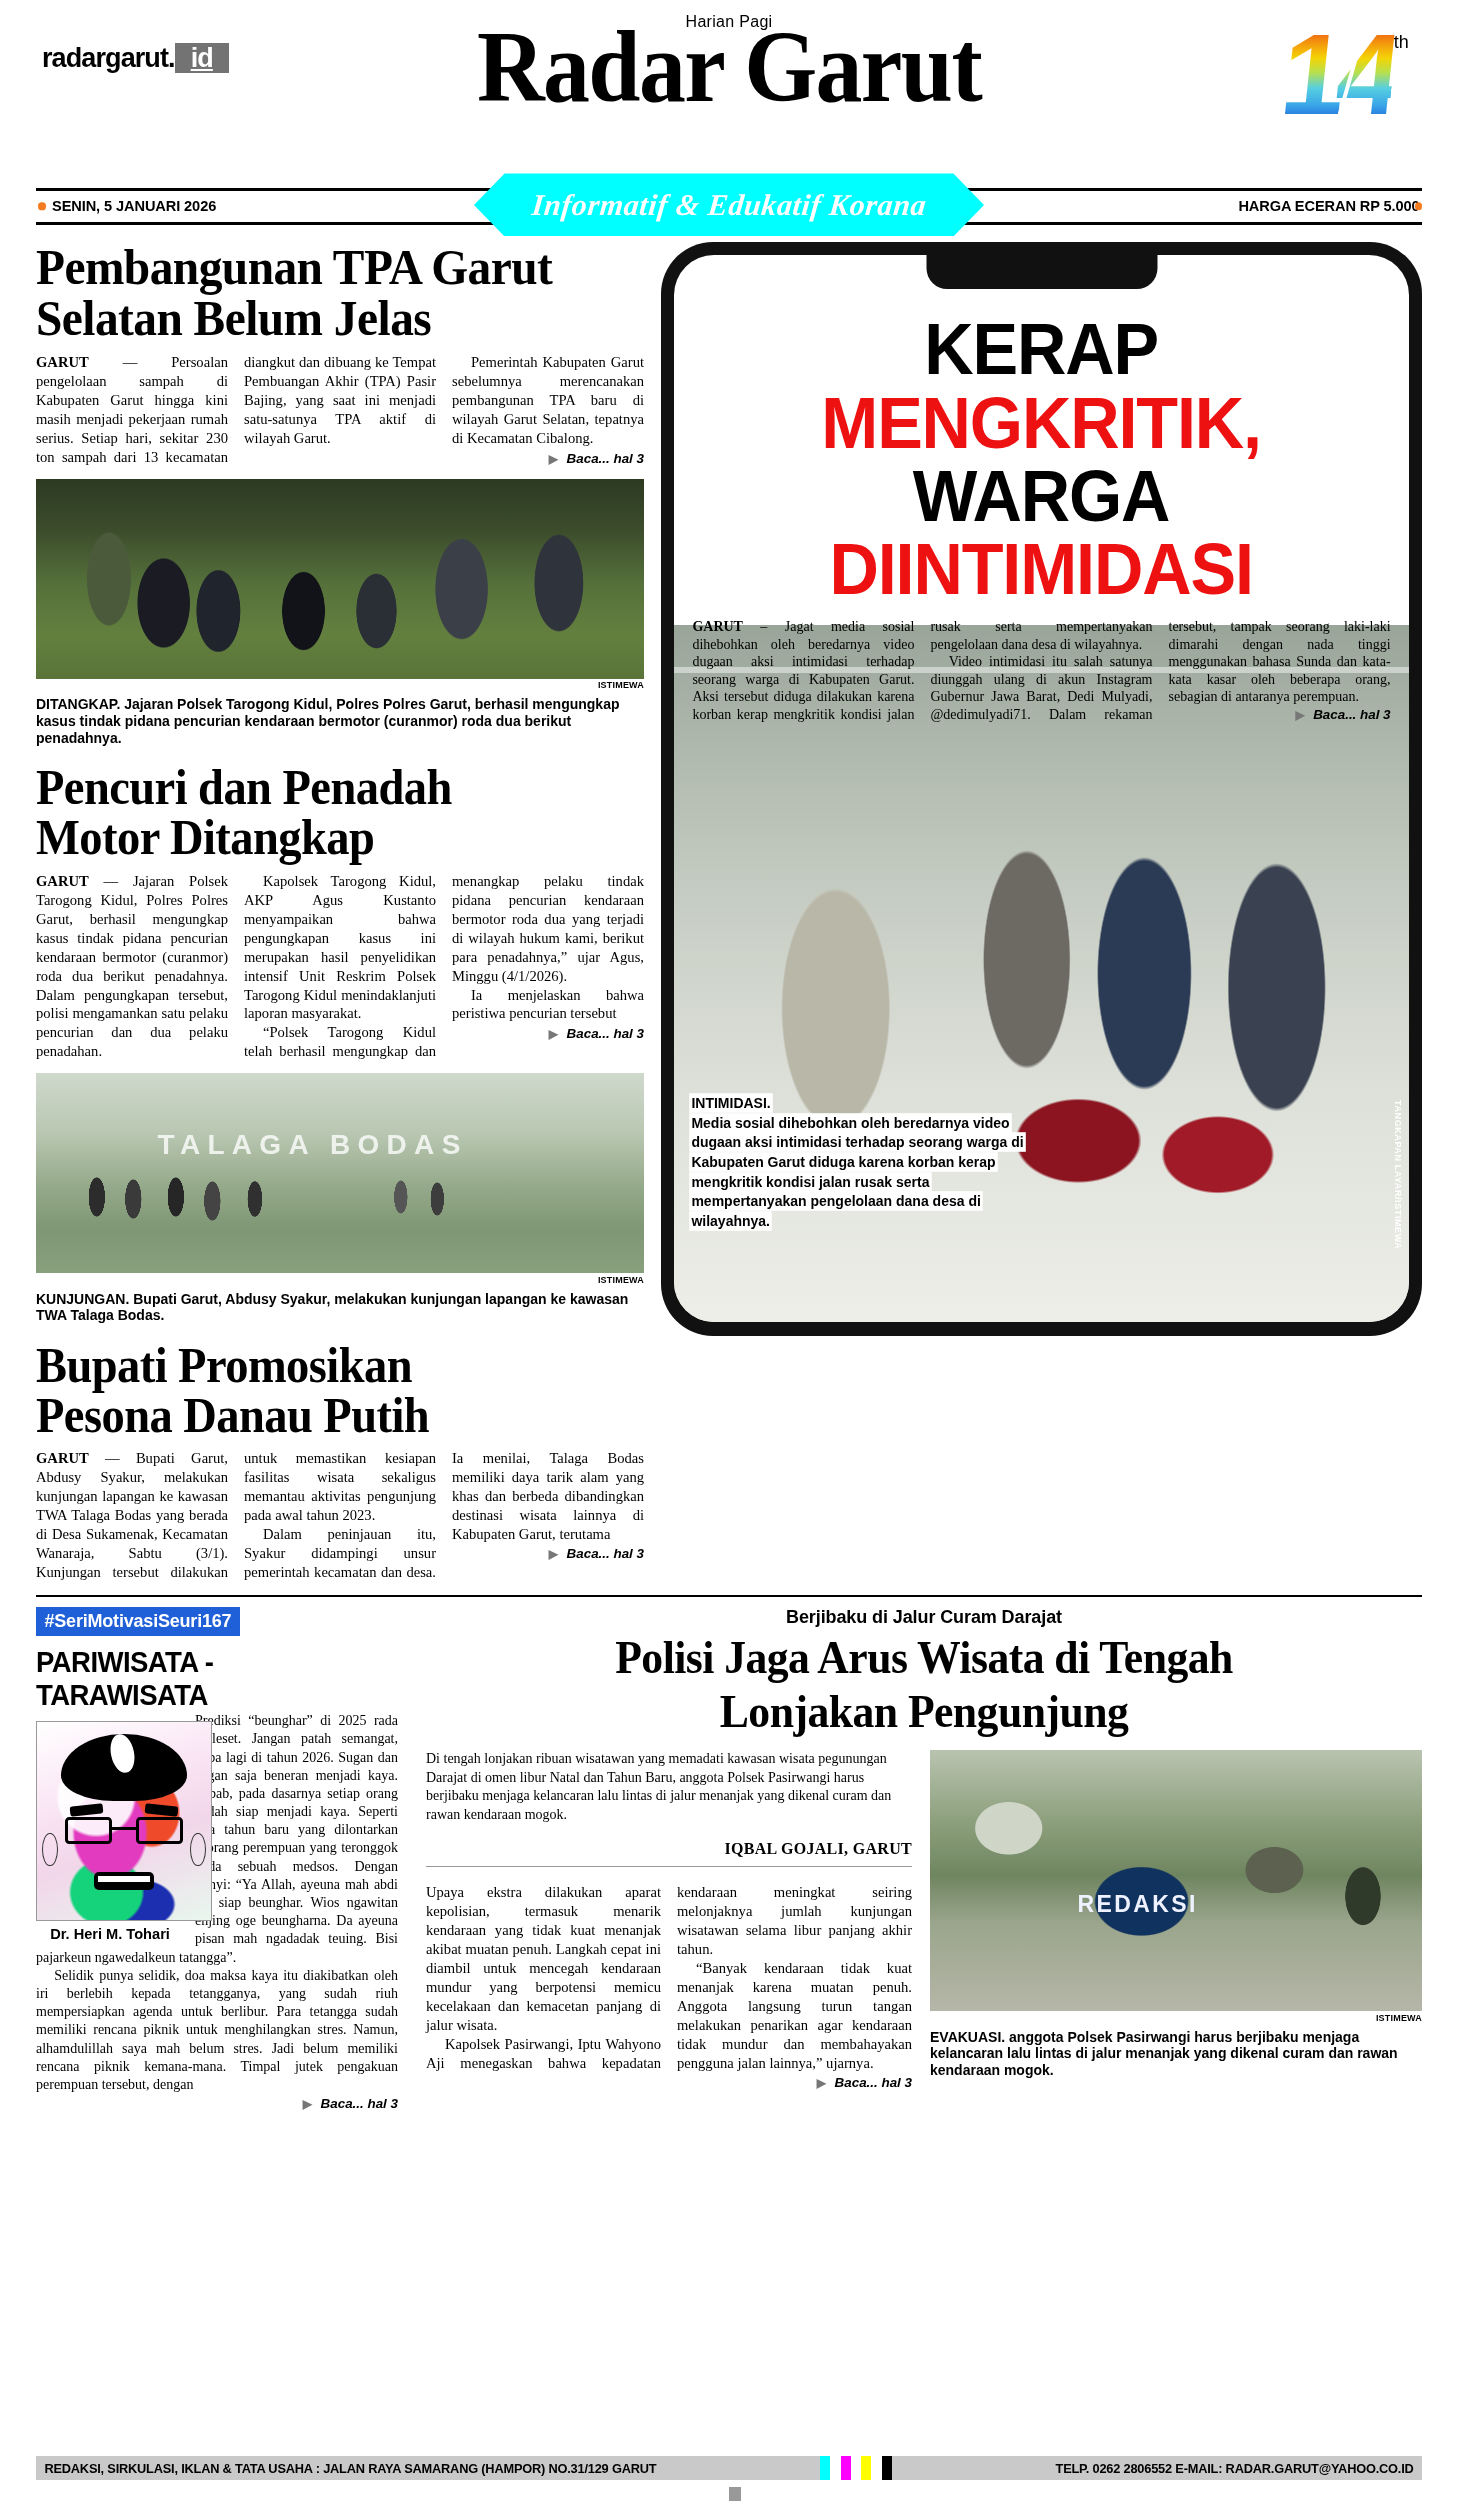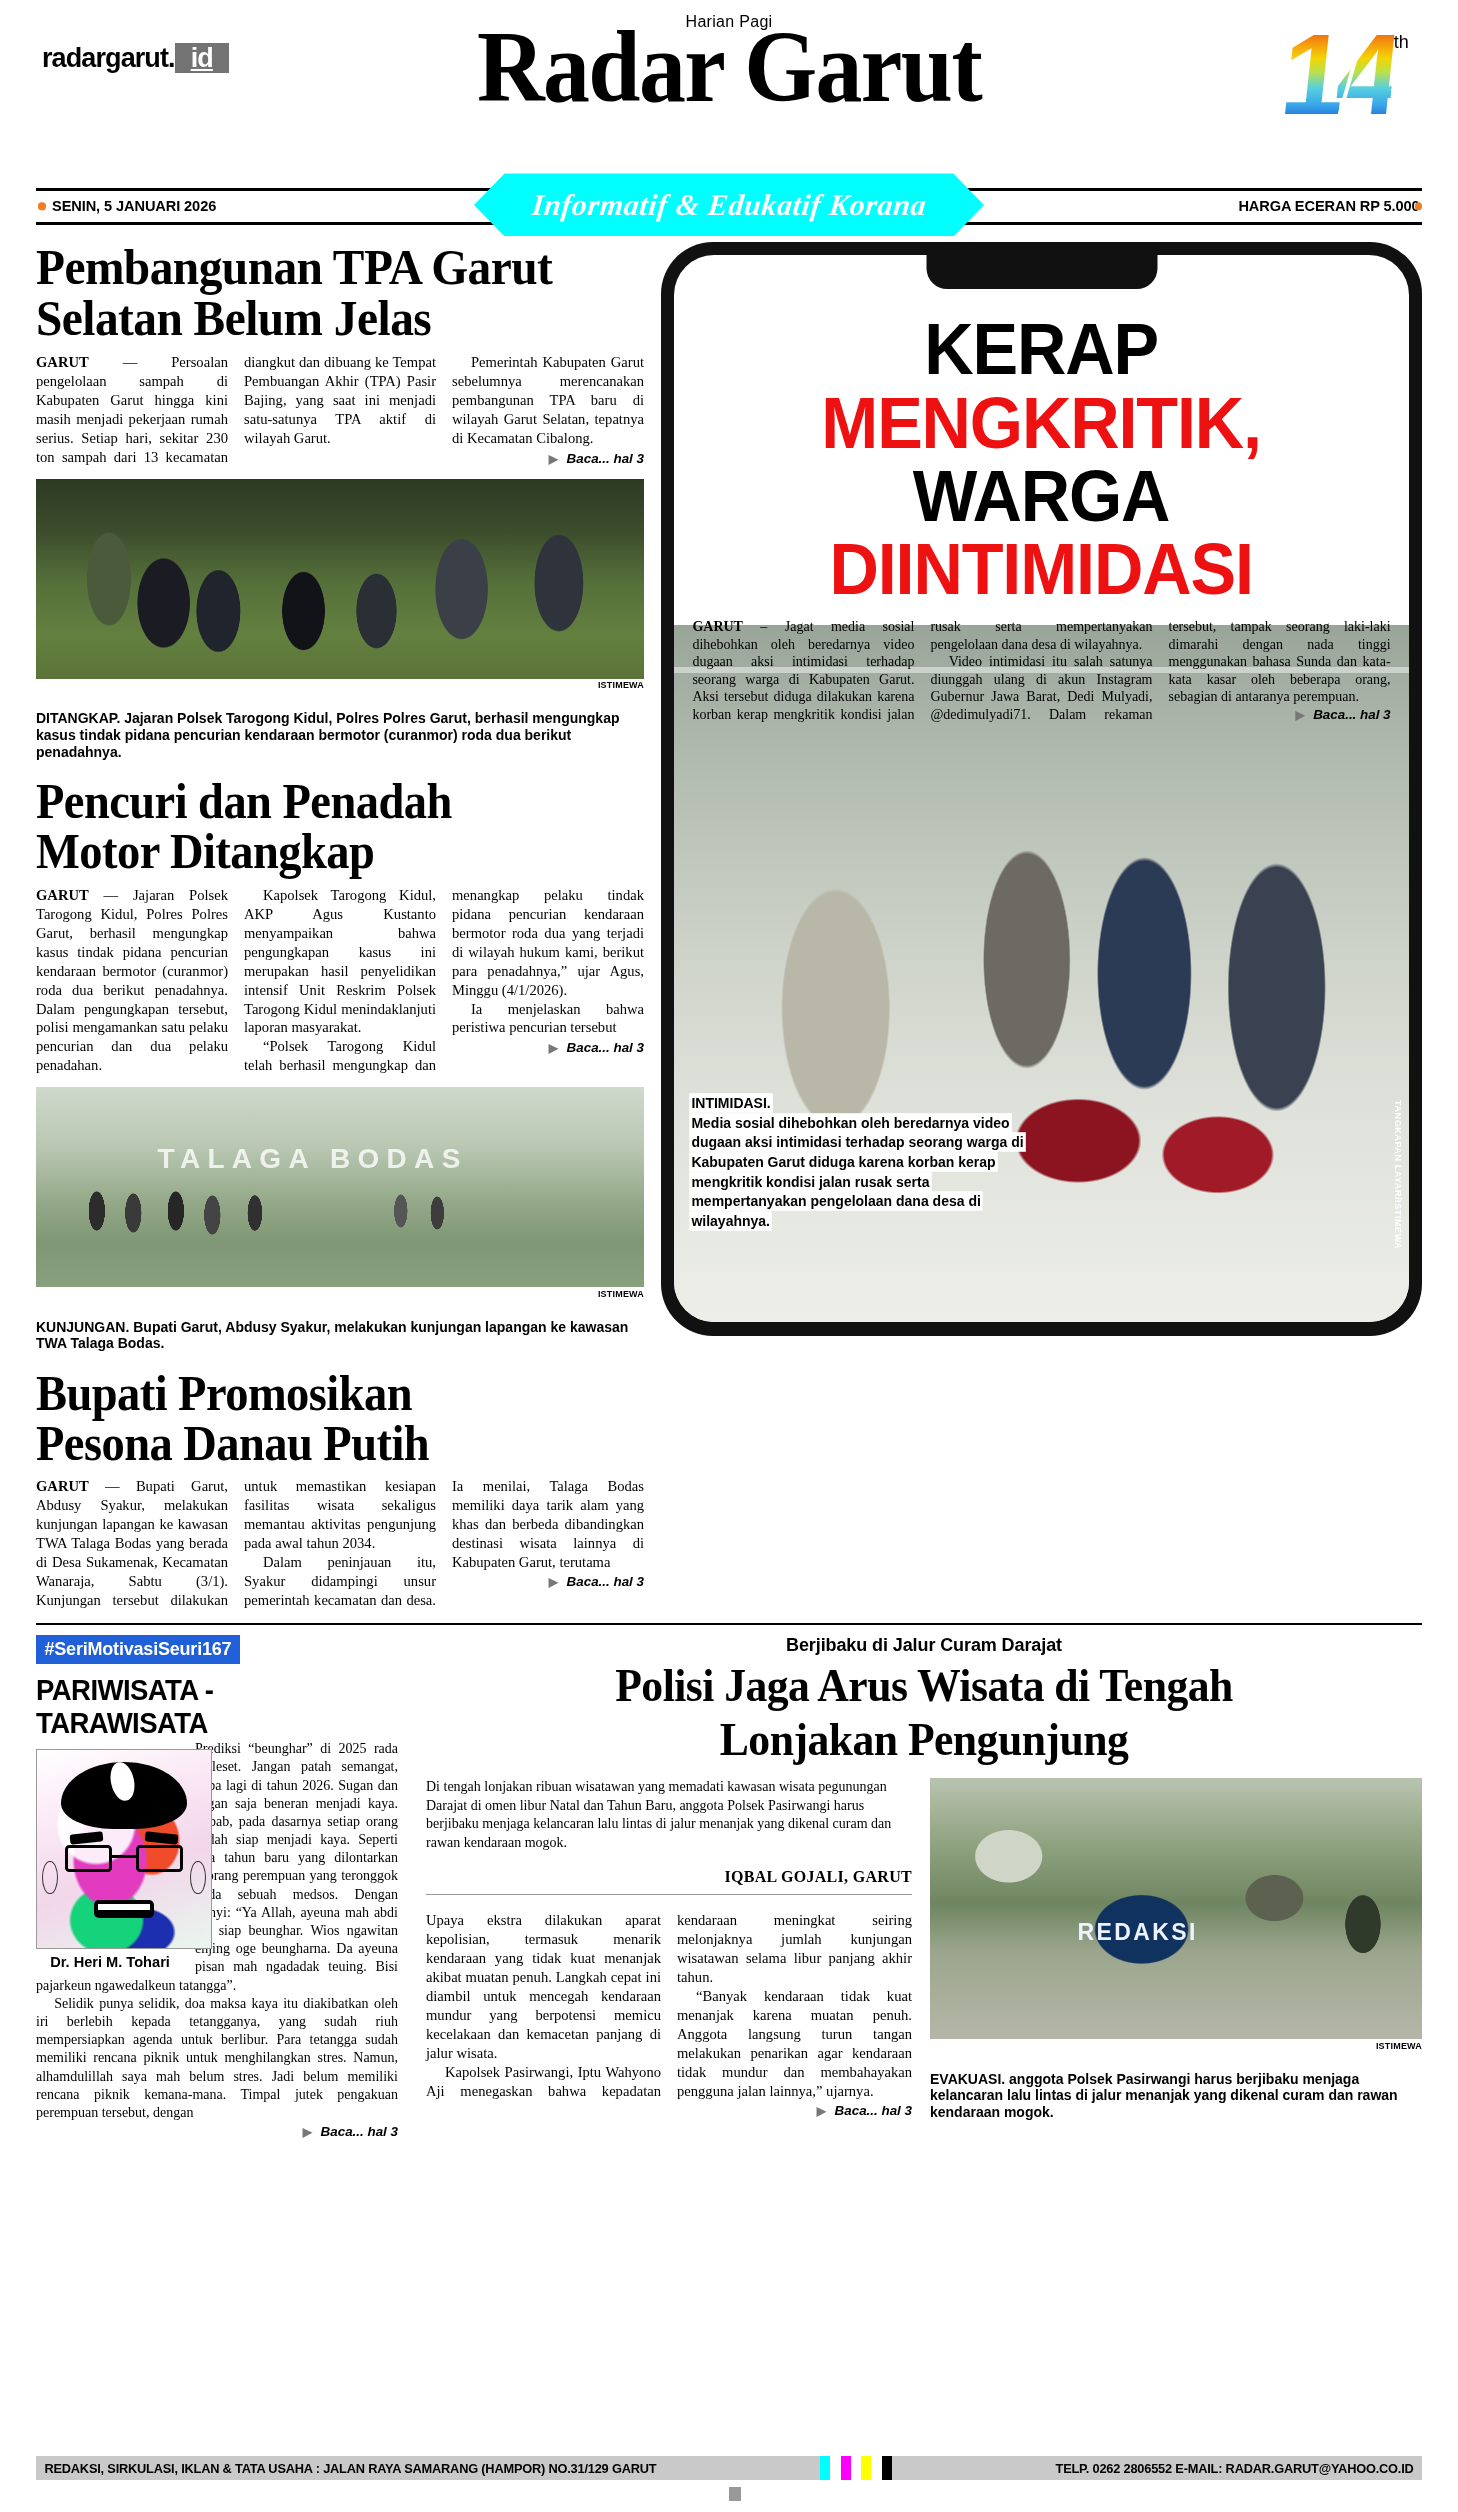--- a/index.html
+++ b/index.html
@@ -116,21 +116,21 @@
   .baca .tri { font-style: normal; color: #777; margin-right: 8.5px; font-size: 12px; }
 
   
   .photo { position: relative; width: 100%; overflow: hidden; }
   .credit {
     text-align: right; font-family: "Liberation Sans", sans-serif;
     font-size: 9px; font-weight: 700; letter-spacing: 0.2px; margin-top: 1.2px;
   }
   .caption {
     font-family: "Liberation Sans", sans-serif; font-weight: 700; font-size: 14px;
-    line-height: 1.18; margin-top: 20px;
+    line-height: 1.18; margin-top: 6px;
   }
 
   
   .ph-arrest {
     height: 200px;
     background:
       radial-gradient(ellipse 43px 73px at 21% 62%, #1b1b24 0 60%, transparent 62%),
       radial-gradient(ellipse 36px 67px at 30% 66%, #20242c 0 60%, transparent 62%),
       radial-gradient(ellipse 35px 64px at 44% 66%, #111318 0 60%, transparent 62%),
       radial-gradient(ellipse 33px 61px at 56% 66%, #2a2f36 0 60%, transparent 62%),
@@ -420,21 +420,21 @@
         <div class="credit">ISTIMEWA</div>
         <div class="caption">KUNJUNGAN. Bupati Garut, Abdusy Syakur, melakukan kunjungan lapangan ke kawasan TWA Talaga Bodas.</div>
       </div>
 
       <div style="margin-top:16px">
         <div class="hl hl-lg">Bupati Promosikan</div>
         <div class="hl hl-lg" style="margin-bottom:9.7px">Pesona Danau Putih</div>
         <div class="cols3 bodytxt">
           <p class="first"><span class="dateline">GARUT</span>
             <span>—</span>
-            <span>Bupati Garut, Abdusy Syakur, melakukan kunjungan lapangan ke kawasan TWA Talaga Bodas yang berada di Desa Sukamenak, Kecamatan Wanaraja, Sabtu (3/1). Kunjungan tersebut dilakukan untuk memastikan kesiapan fasilitas wisata sekaligus memantau aktivitas pengunjung pada awal tahun 2034.</span></p>
+            <span>Bupati Garut, Abdusy Syakur, melakukan kunjungan lapangan ke kawasan TWA Talaga Bodas yang berada di Desa Sukamenak, Kecamatan Wanaraja, Sabtu (3/1). Kunjungan tersebut dilakukan untuk memastikan kesiapan fasilitas wisata sekaligus memantau aktivitas pengunjung pada awal tahun 2023.</span></p>
           <p><span>Dalam peninjauan itu, Syakur didampingi unsur pemerintah kecamatan dan desa. Ia menilai, Talaga Bodas memiliki daya tarik alam yang khas dan berbeda dibandingkan destinasi wisata lainnya di Kabupaten Garut, terutama</span></p>
           <div class="baca"><span class="tri">▶</span><span>Baca... hal 3</span></div>
         </div>
       </div>
     </div>
 
     <div class="col-right">
       <div class="phone">
         <div class="phone-screen">
           <div class="notch"></div>

